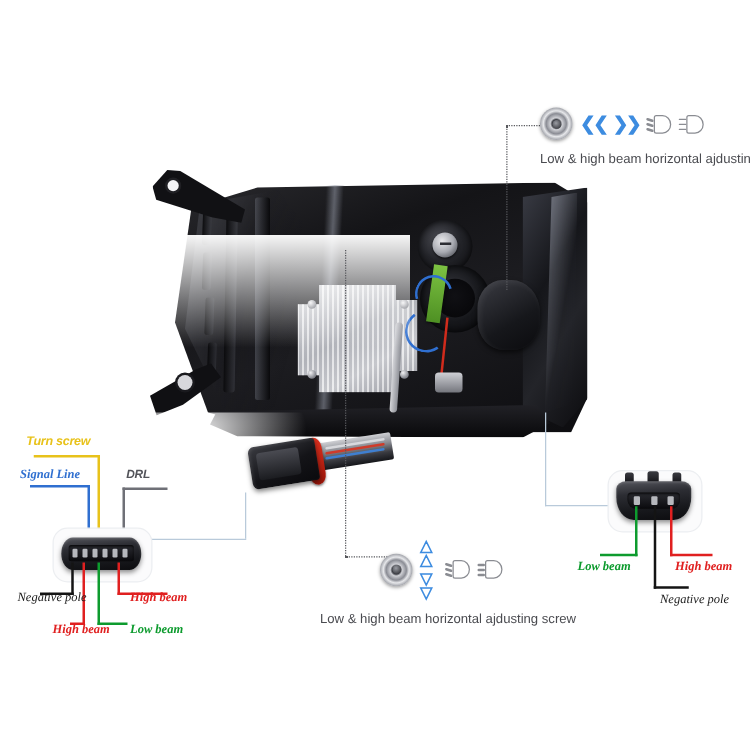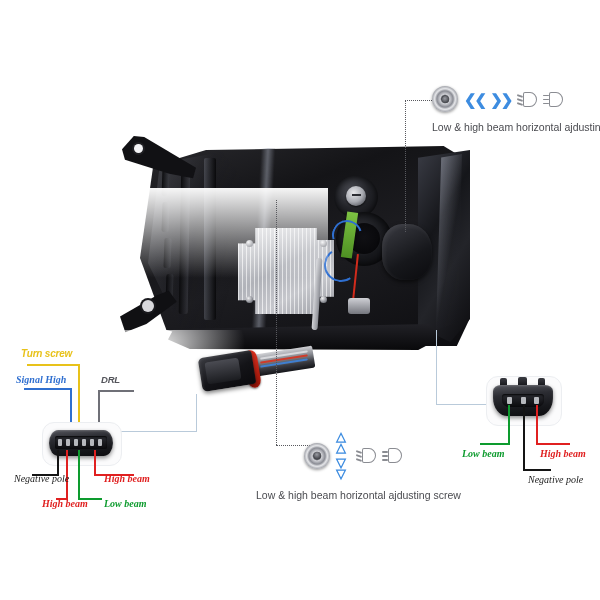--- a/index.html
+++ b/index.html
@@ -539,21 +539,21 @@
           <span class="ray"></span>
           <span class="ray"></span>
       </div>
     </div>
     <div class="callout-caption" style="margin-left:-48px">Low &amp; high beam horizontal ajdusting screw</div>
   </div>
 
   <div id="left-wiring">
 
     <div class="wire-label lbl-turn" style="left:9px; top:2px; color:#e8c21a;">Turn screw</div>
-    <div class="wire-label" style="left:4px; top:28px; color:#2f6fd0;">Signal High</div>
+    <div class="wire-label" style="left:4px; top:28px; color:#2f6fd0;">Signal Line</div>
     <div class="wire-label lbl-turn" style="left:89px; top:28px; color:#53545a; font-size:9.5px;">DRL</div>
 
     <div class="wire" style="left:15px; top:18px; width:53px; height:72px; border-top:2px solid #e8c21a; border-right:2px solid #e8c21a;"></div>
 
     <div class="wire" style="left:12px; top:42px; width:48px; height:48px; border-top:2px solid #2f6fd0; border-right:2px solid #2f6fd0;"></div>
 
     <div class="wire" style="left:86px; top:44px; width:36px; height:46px; border-top:2px solid #6f7077; border-left:2px solid #6f7077;"></div>
 
     <div class="conn-halo" style="left:30px; top:76px; width:78px; height:42px;"></div>
     <div class="conn-body" style="left:37px; top:84px; width:64px; height:26px;"></div>

